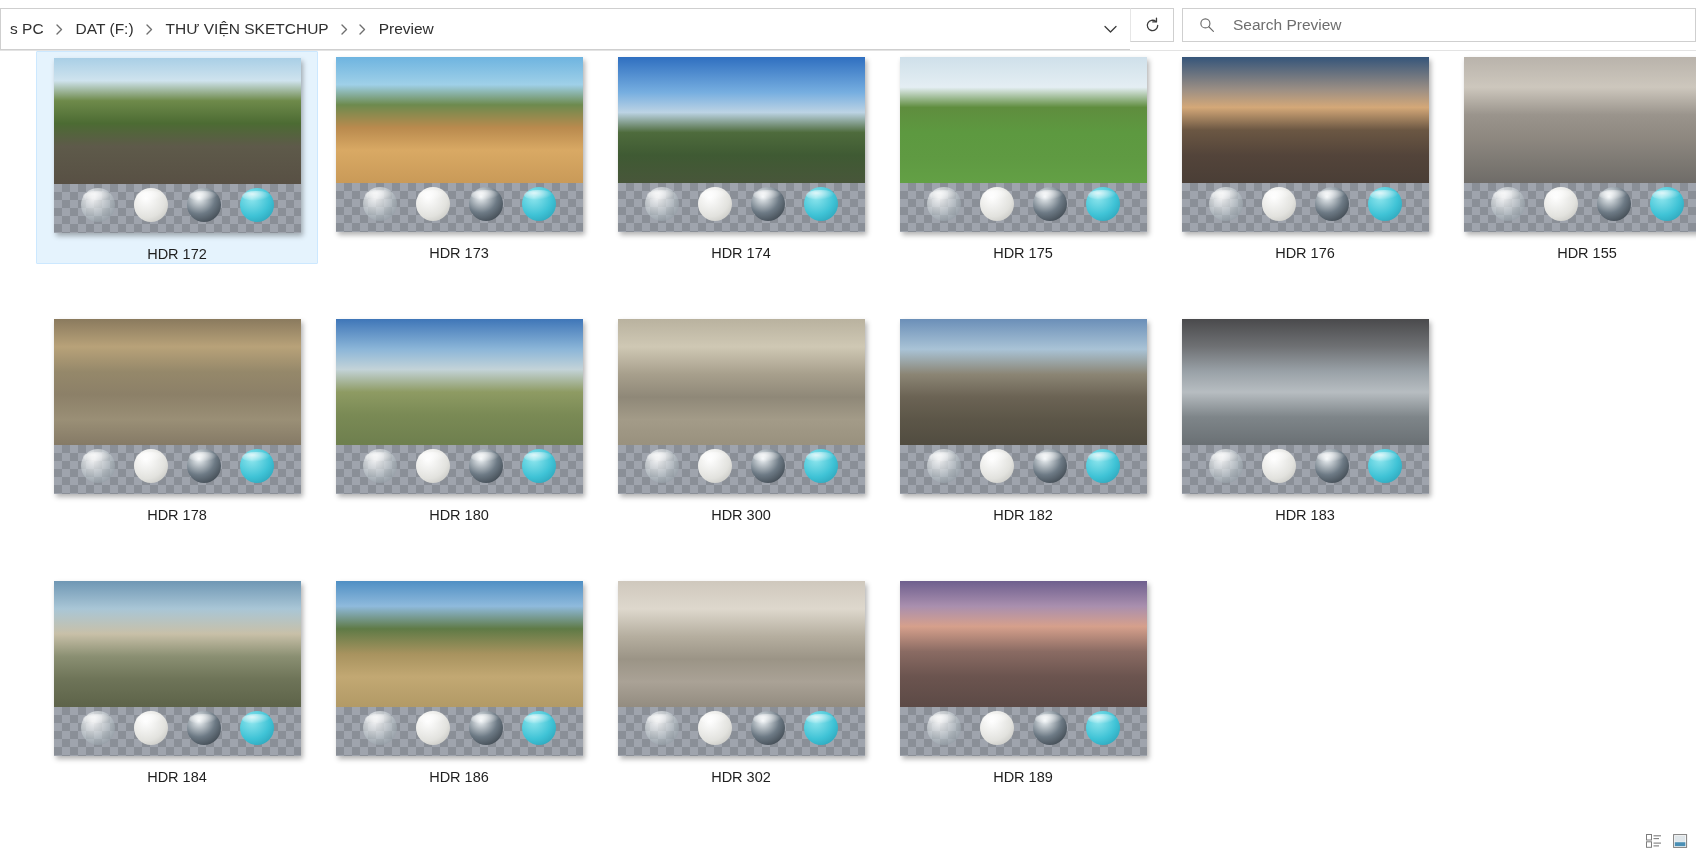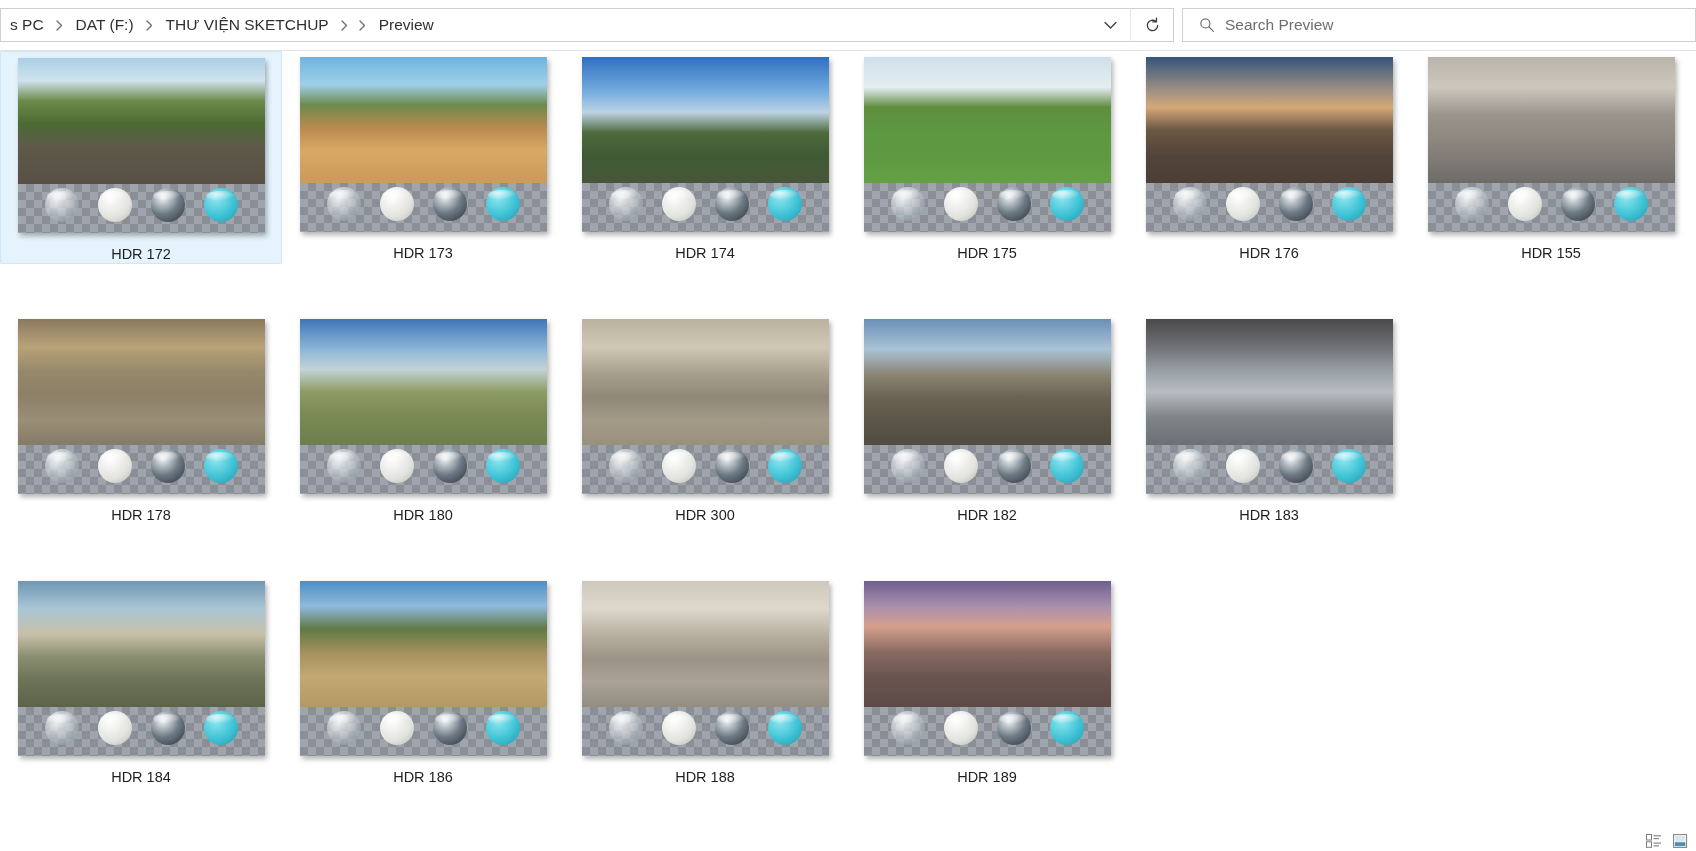--- a/index.html
+++ b/index.html
@@ -15,21 +15,21 @@
     position: absolute; left: 0; top: 0; width: 1696px; height: 51px;
     background: #ffffff;
     border-bottom: 1px solid #e3e3e3;
     display: flex; align-items: stretch;
   }
   #crumbwrap {
     flex: 0 0 1130px;
     display: flex; align-items: center;
     border: 1px solid #cfcfcf;
     border-right: none;
-    height: 34px; margin-top: 8px;
+    height: 42px; margin-top: 8px;
     padding-left: 0px;
     background: #fff;
     position: relative;
   }
   #crumbs {
     display: flex; align-items: center; flex: 1 1 auto;
     overflow: hidden; white-space: nowrap;
     padding-left: 2px;
   }
   .crumb {
@@ -58,37 +58,39 @@
     display: flex; align-items: center; justify-content: center;
     color: #3b3b3b;
   }
   #searchwrap {
     flex: 1 1 auto; margin-left: 8px; margin-top: 8px;
     height: 34px;
     border: 1px solid #cfcfcf;
     background: #fff;
     display: flex; align-items: center;
     padding-left: 16px;
+    gap: 8px;
   }
   #search-icon { flex: 0 0 26px; color: #6b6b6b; display:flex; align-items:center; }
   #search-input {
     border: none; outline: none; flex: 1 1 auto;
     font-family: "Liberation Sans", sans-serif;
     font-size: 15.5px; color: #5e5e5e;
     background: transparent;
     height: 100%;
   }
   #search-input::placeholder { color: #6e6e6e; }
 
   
   #content {
     position: absolute; left: 0; top: 51px;
     width: 1696px; height: 780px;
     background: #ffffff;
     overflow: hidden;
+    padding-left: 36px;
   }
   #grid {
     position: relative;
     padding: 0;
   }
   .row {
     display: flex;
     height: 262px;
     align-items: flex-start;
   }
@@ -439,21 +441,21 @@
               <div class="sky" style="background: linear-gradient(rgb(207, 200, 189) 0%, rgb(222, 216, 205) 22%, rgb(181, 174, 159) 44%, rgb(155, 148, 134) 62%, rgb(170, 162, 150) 80%, rgb(147, 140, 128) 100%);"></div>
               <div class="floor"></div>
               <div class="spheres">
                 <div class="sph glass"></div>
                 <div class="sph white"></div>
                 <div class="sph chrome"></div>
                 <div class="sph teal"></div>
               </div>
             </div>
           </div>
-          <div class="label">HDR 188</div>
+          <div class="label">HDR 302</div>
         </div>
         <div class="cell">
           <div class="thumbwrap">
             <div class="thumb">
               <div class="sky" style="background: linear-gradient(rgb(110, 95, 142) 0%, rgb(169, 143, 174) 20%, rgb(214, 160, 140) 36%, rgb(138, 107, 99) 56%, rgb(107, 84, 79) 76%, rgb(92, 74, 70) 100%);"></div>
               <div class="floor"></div>
               <div class="spheres">
                 <div class="sph glass"></div>
                 <div class="sph white"></div>
                 <div class="sph chrome"></div>

